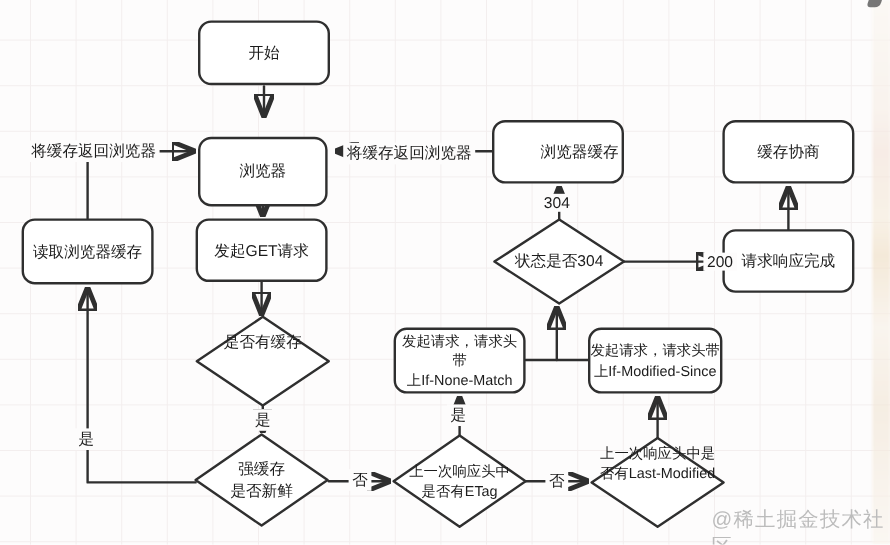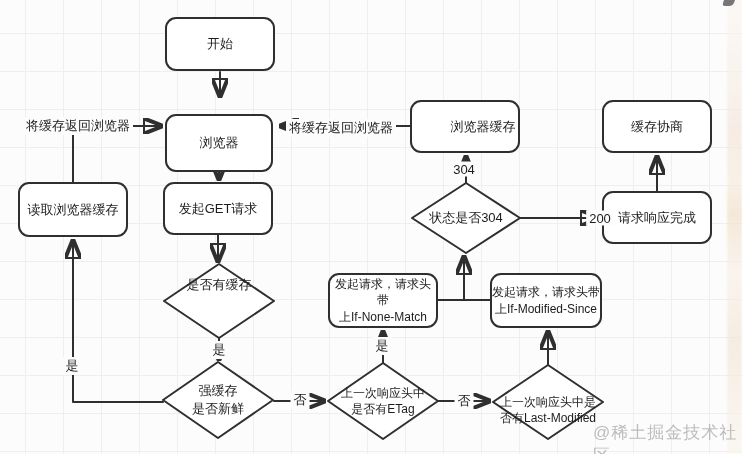--- a/index.html
+++ b/index.html
@@ -133,21 +133,21 @@
   <div class="node small-text" style="left:328px; top:273px; width:110px; height:55px;">发起请求，请求头带
 上If-None-Match</div>
   <div class="node small-text" style="left:490px; top:273px; width:112px; height:55px;">发起请求，请求头带
 上If-Modified-Since</div>
 
   <div class="diamond-label" style="left:164px; top:271px; width:110px; height:28px;">是否有缓存</div>
   <div class="diamond-label" style="left:163px; top:374px; width:110px; height:52px;">强缓存
 是否新鲜</div>
   <div class="diamond-label small-text" style="left:323px; top:375px; width:120px; height:52px;">上一次响应头中
 是否有ETag</div>
-  <div class="diamond-label small-text" style="left:483px; top:384px; width:130px; height:52px;text-align:center;">上一次响应头中是
+  <div class="diamond-label small-text" style="left:483px; top:360px; width:130px; height:52px;text-align:center;">上一次响应头中是
 否有Last-Modified</div>
   <div class="diamond-label" style="left:411px; top:204px; width:110px; height:28px;">状态是否304</div>
 
   <div class="edge-label" style="left:219px; top:350px;">是</div>
   <div class="edge-label" style="left:72px; top:366px;">是</div>
   <div class="edge-label" style="left:300px; top:400px;">否</div>
   <div class="edge-label" style="left:382px; top:346px;">是</div>
   <div class="edge-label" style="left:464px; top:401px;">否</div>
   <div class="edge-label" style="left:78px; top:126px;">将缓存返回浏览器</div>
   <div class="edge-label" style="left:341px; top:128px;">将缓存返回浏览器</div>

